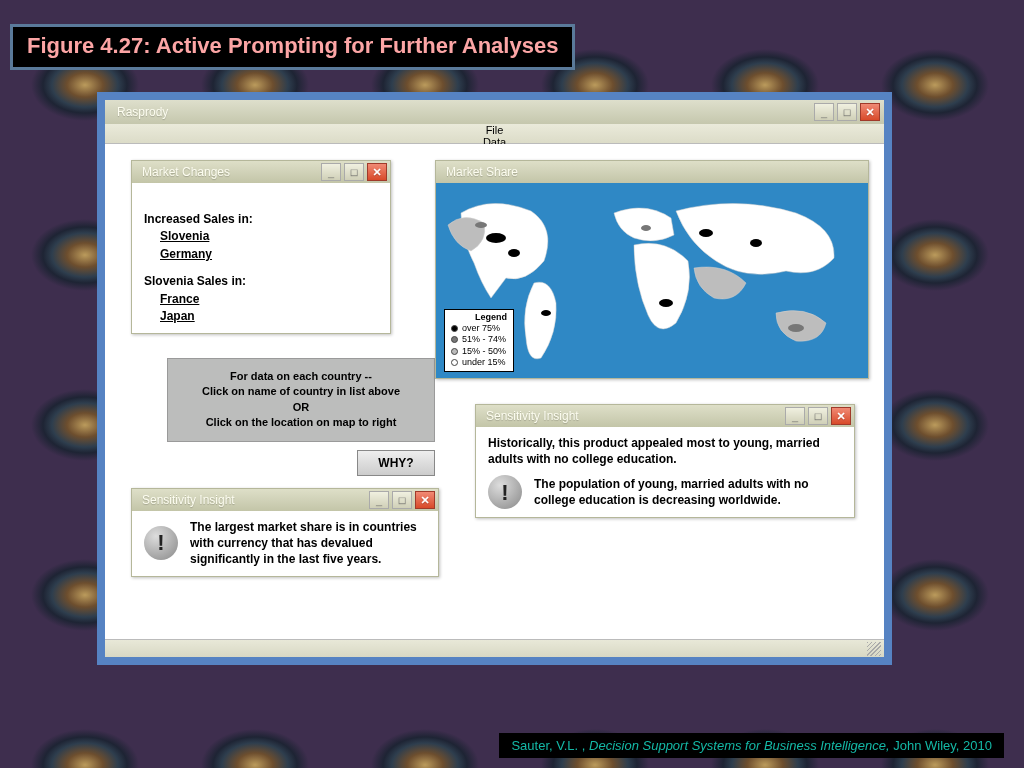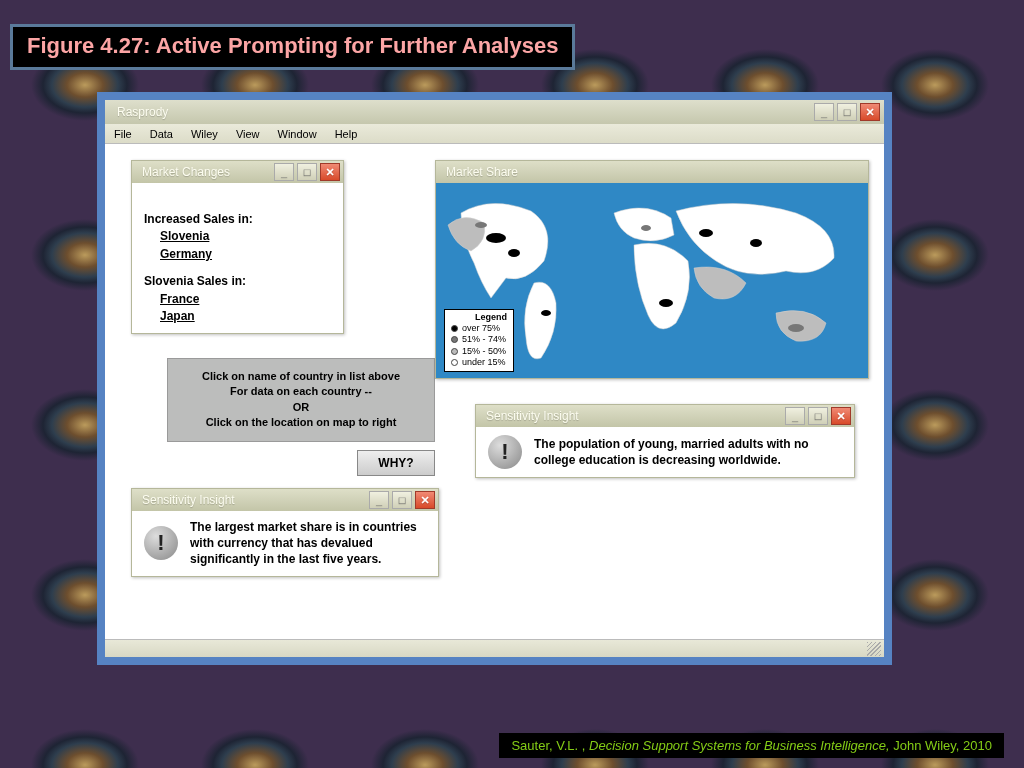--- a/index.html
+++ b/index.html
@@ -61,20 +61,21 @@
     color: #fff;
     border-color: #a03a2a;
   }
   .menubar {
     height: 20px;
     background: linear-gradient(#eaeada, #dcdcc8);
     display: flex; align-items: center;
     padding: 0 0;
     border-bottom: 1px solid #bbb;
     font-size: 11px;
+    flex-direction: column;
   }
   .menubar span { padding: 0 9px; cursor: default; }
   .workspace {
     position: relative;
     width: 100%;
     height: calc(100% - 44px - 18px);
     background: #fff;
   }
   .statusbar {
     height: 18px;
@@ -98,21 +99,21 @@
     display: flex; align-items: center;
     padding: 0 3px 0 10px;
     color: #fdfdf0;
     font-size: 12px;
     text-shadow: 0 1px 1px rgba(0,0,0,0.2);
   }
   .child-title .spacer { flex: 1; }
   .child-body { padding: 8px 12px; font-size: 12px; }
 
   
-  #win-changes { left: 26px; top: 16px; width: 213px; }
+  #win-changes { left: 26px; top: 16px; width: 260px; }
   #win-changes .child-body { font-weight: bold; line-height: 1.45; margin-top: 20px; }
   #win-changes .country { text-decoration: underline; padding-left: 16px; display:block; }
   #win-changes .hdr { display:block; }
 
   
   .instruction-box {
     position: absolute;
     left: 62px; top: 214px;
     width: 268px;
     background: #bcbdbc;
@@ -173,21 +174,21 @@
   .dot.d3{background:#bbb;} .dot.d4{background:#fff;}
 
   
   #win-sense2 { left: 370px; top: 260px; width: 380px; }
   #win-sense2 .top-line { font-weight:bold; font-size:12px; display:block; margin-bottom:8px; line-height:1.35;}
 
   .citation {
     position: absolute;
     right: 20px; bottom: 10px;
     background: #000;
-    color: #84cc16;
+    color: #14b8a6;
     font-size: 13px;
     padding: 5px 12px;
     z-index: 5;
   }
   .citation .ital { font-style: italic; }
 </style>
 </head>
 <body>
 
 <div class="bg-pattern"></div>
@@ -228,22 +229,22 @@
         <span class="country">Slovenia</span>
         <span class="country">Germany</span>
         <div style="height:10px"></div>
         <span class="hdr">Slovenia Sales in:</span>
         <span class="country">France</span>
         <span class="country">Japan</span>
       </div>
     </div>
 
     <div class="instruction-box">
+      <div>For data on each country --</div>
       <div>Click on name of country in list above</div>
-      <div>For data on each country --</div>
       <div>OR</div>
       <div>Click on the location on map to right</div>
     </div>
 
     <div class="why-btn">
       <span>WHY?</span>
     </div>
 
     <div id="win-sense1" class="child-win">
       <div class="child-title">
@@ -315,20 +316,21 @@
 
     <div id="win-sense2" class="child-win">
       <div class="child-title">
         <span>Sensitivity Insight</span>
         <span class="spacer"></span>
         <div class="win-btn">_</div>
         <div class="win-btn">□</div>
         <div class="win-btn close">✕</div>
       </div>
       <div class="child-body" style="display:block;">
+        <span class="top-line">Historically, this product appealed most to young, married adults with no college education.</span>
         <div style="display:flex;gap:12px;align-items:center;font-weight:bold;">
           <div class="bang">!</div>
           <div>The population of  young, married adults with no college education is decreasing worldwide.</div>
         </div>
       </div>
     </div>
 
   </div>
   <div class="statusbar"></div>
 </div>

